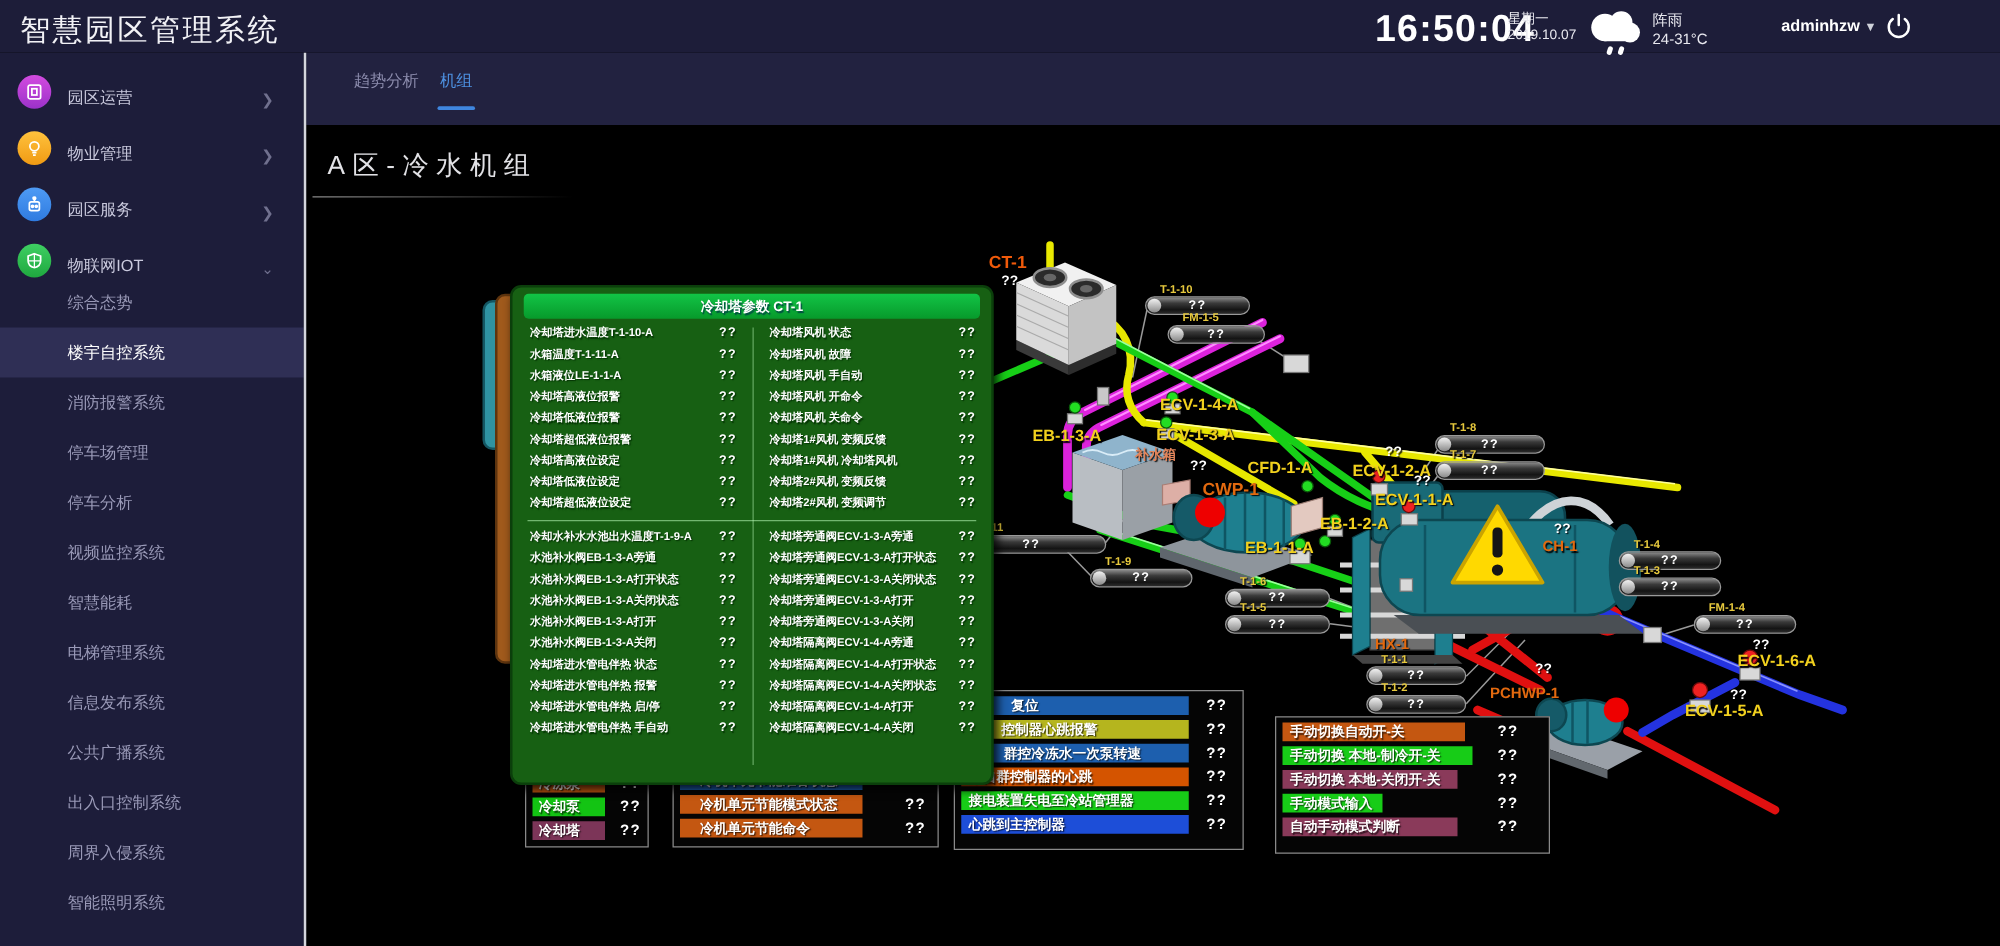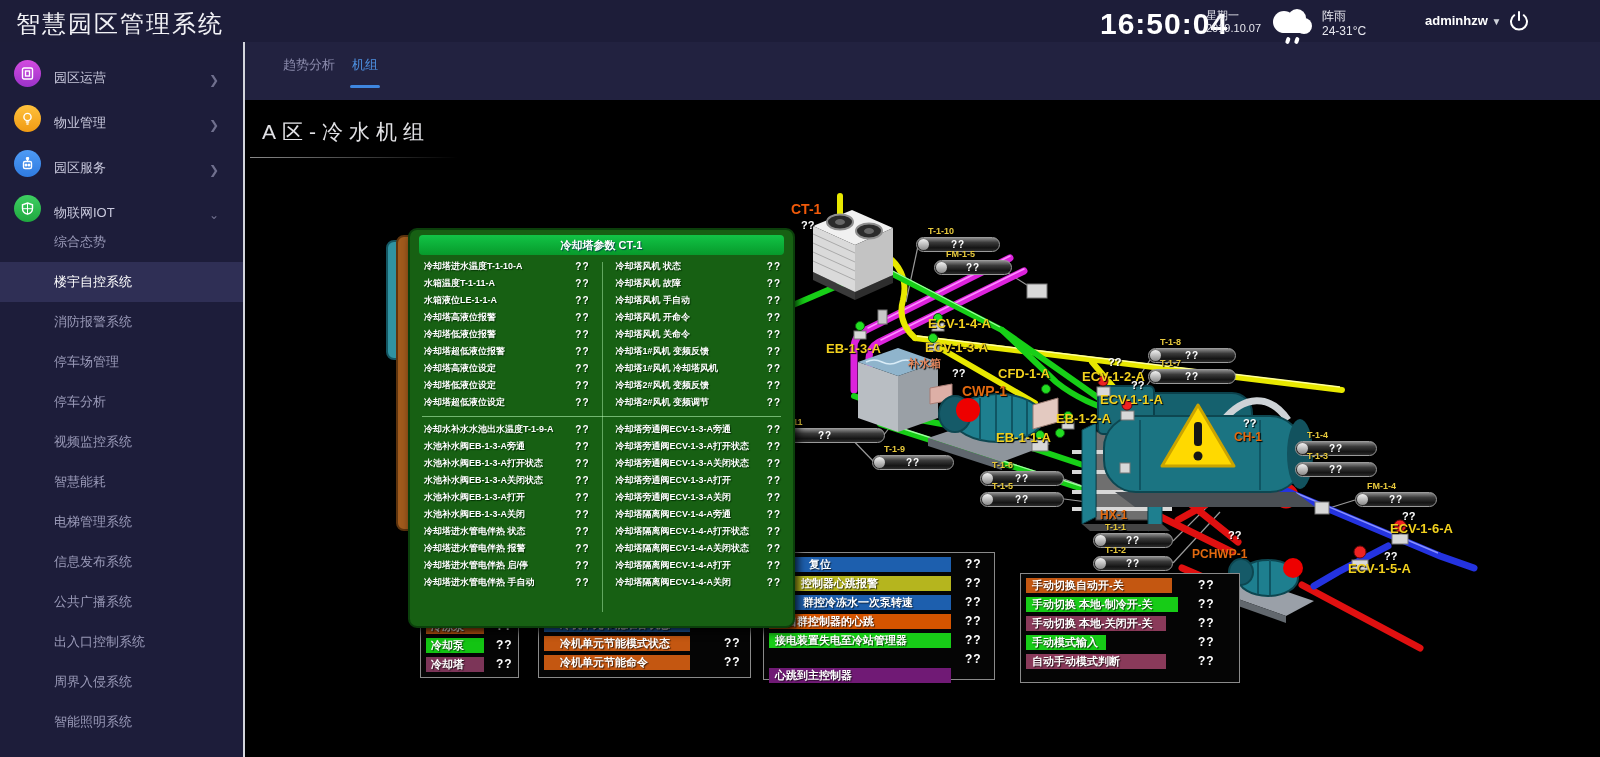--- a/index.html
+++ b/index.html
@@ -650,21 +650,21 @@
         <div class="bar" style="background: rgb(212, 84, 0); padding-left: 6px;">来自群控制器的心跳</div>
         <div class="val">??</div>
       </div>
 
       <div class="srow">
         <div class="bar" style="background: rgb(23, 204, 23); padding-left: 6px;">接电装置失电至冷站管理器</div>
         <div class="val">??</div>
       </div>
 
       <div class="srow">
-        <div class="bar" style="background: #701a75; padding-left: 6px; margin-top: 16px;">心跳到主控制器</div>
+        <div class="bar" style="background: #1d4ed8; padding-left: 6px;">心跳到主控制器</div>
         <div class="val">??</div>
       </div>
     </div>
 
   <div class="stable" id="tbl-manual">
 
       <div class="srow">
         <div class="bar" style="background: rgb(196, 87, 17); width: 146px;">手动切换自动开-关</div>
         <div class="val">??</div>
       </div>

